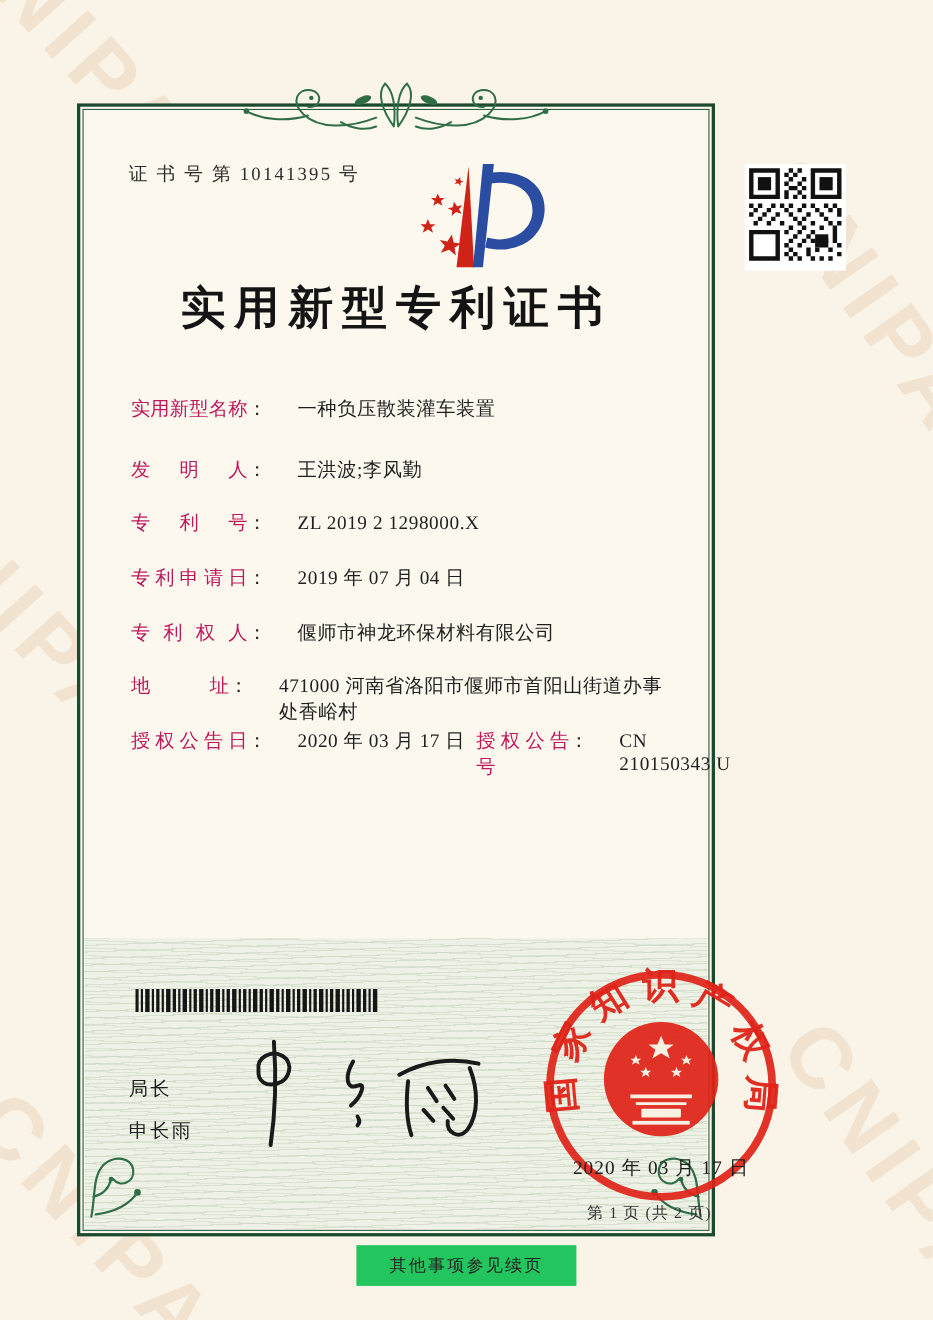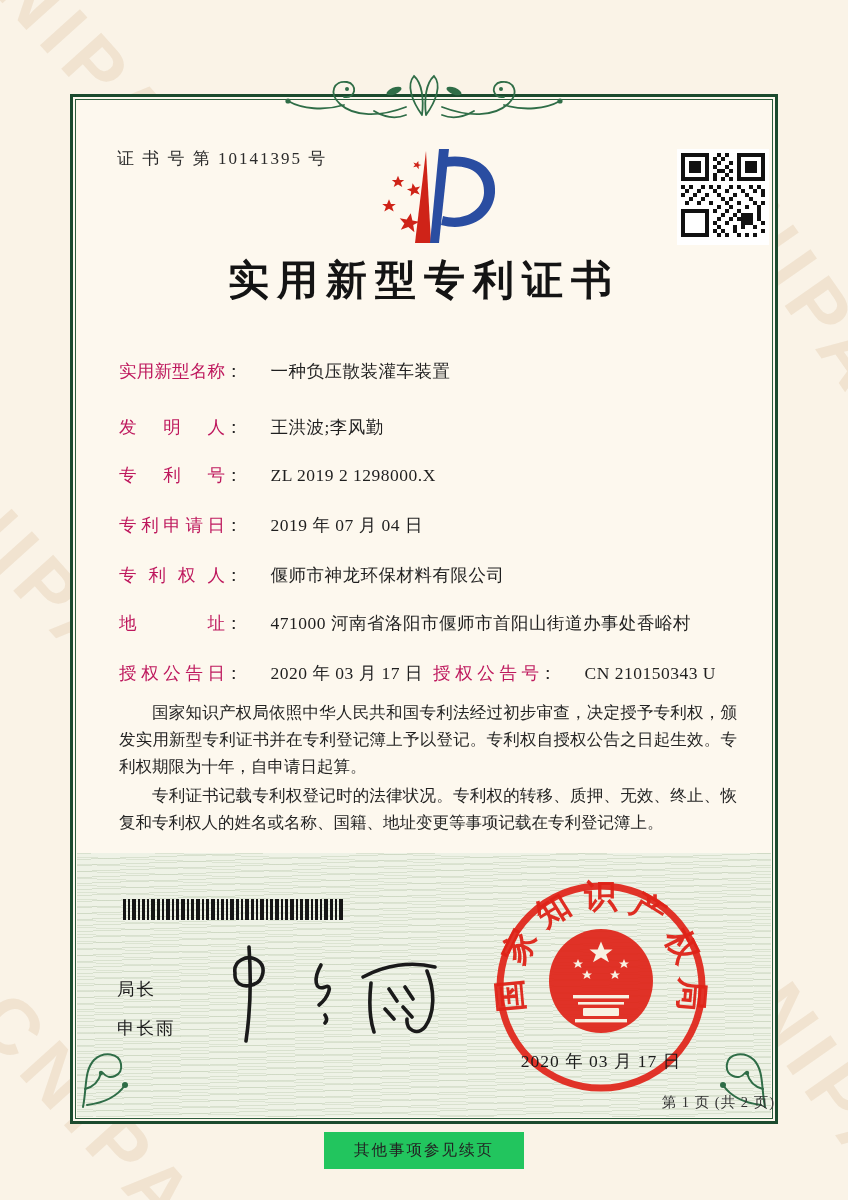--- a/index.html
+++ b/index.html
@@ -11,21 +11,21 @@
   }
   
   .wm{
     position:absolute;font-family:"Liberation Sans","DejaVu Sans",sans-serif;
     font-weight:bold;font-size:78px;letter-spacing:10px;white-space:nowrap;
     color:rgba(203,167,120,0.20);transform:rotate(48deg);z-index:0;user-select:none;
   }
   .wm2{transform:rotate(55deg);}
   
   .frame{
-    position:absolute;left:70px;top:94px;width:708px;height:1030px;
+    position:absolute;left:70px;top:94px;width:580px;height:1030px;
     border:3px solid #1b4a2e;background:#fdf8ee;z-index:1;box-sizing:border-box;
   }
   .frame-inner{
     position:absolute;inset:2px;border:1px solid #2b5c3c;pointer-events:none;z-index:2;
   }
   .wave-strip{
     position:absolute;left:4px;right:4px;bottom:4px;height:264px;z-index:0;
     background:
       repeating-linear-gradient(178deg, rgba(198,210,186,.55) 0 1px, rgba(0,0,0,0) 1px 6px),
       repeating-linear-gradient(182deg, rgba(198,210,186,.45) 0 1px, rgba(0,0,0,0) 1px 7px),
@@ -220,24 +220,20 @@
         <span class="f-value">2020 年 03 月 17 日</span>
       </span>
       <span class="pair">
         <span class="f-label">授权公告号</span>
           <span class="f-colon">：</span>
         <span class="f-value">CN 210150343 U</span>
       </span>
     </div>
   </div>
 
-  <div class="body-text">
-    <p>国家知识产权局依照中华人民共和国专利法经过初步审查，决定授予专利权，颁发实用新型专利证书并在专利登记簿上予以登记。专利权自授权公告之日起生效。专利权期限为十年，自申请日起算。</p>
-    <p>专利证书记载专利权登记时的法律状况。专利权的转移、质押、无效、终止、恢复和专利权人的姓名或名称、国籍、地址变更等事项记载在专利登记簿上。</p>
-  </div>
 
   <div class="barcode">
     <svg width="224" height="21" viewBox="0 0 224 21">
       <g fill="#151515">
         <path d="M0,0h3v21h-3z M5,0h2v21h-2z M9,0h4v21h-4z M15,0h2v21h-2z M19,0h3v21h-3z M24,0h2v21h-2z M28,0h4v21h-4z M34,0h3v21h-3z M39,0h2v21h-2z M43,0h4v21h-4z M49,0h2v21h-2z M53,0h3v21h-3z M58,0h4v21h-4z M64,0h2v21h-2z M68,0h3v21h-3z M73,0h4v21h-4z M79,0h2v21h-2z M83,0h3v21h-3z M88,0h4v21h-4z M94,0h2v21h-2z M98,0h3v21h-3z M103,0h2v21h-2z M107,0h4v21h-4z M113,0h3v21h-3z M118,0h2v21h-2z M122,0h4v21h-4z M128,0h3v21h-3z M133,0h2v21h-2z M137,0h4v21h-4z M143,0h2v21h-2z M147,0h3v21h-3z M152,0h4v21h-4z M158,0h2v21h-2z M162,0h3v21h-3z M167,0h4v21h-4z M173,0h2v21h-2z M177,0h3v21h-3z M182,0h4v21h-4z M188,0h2v21h-2z M192,0h3v21h-3z M197,0h2v21h-2z M201,0h4v21h-4z M207,0h3v21h-3z M212,0h2v21h-2z M216,0h4v21h-4z"></path>
       </g>
     </svg>
   </div>
 
   <div class="director">

